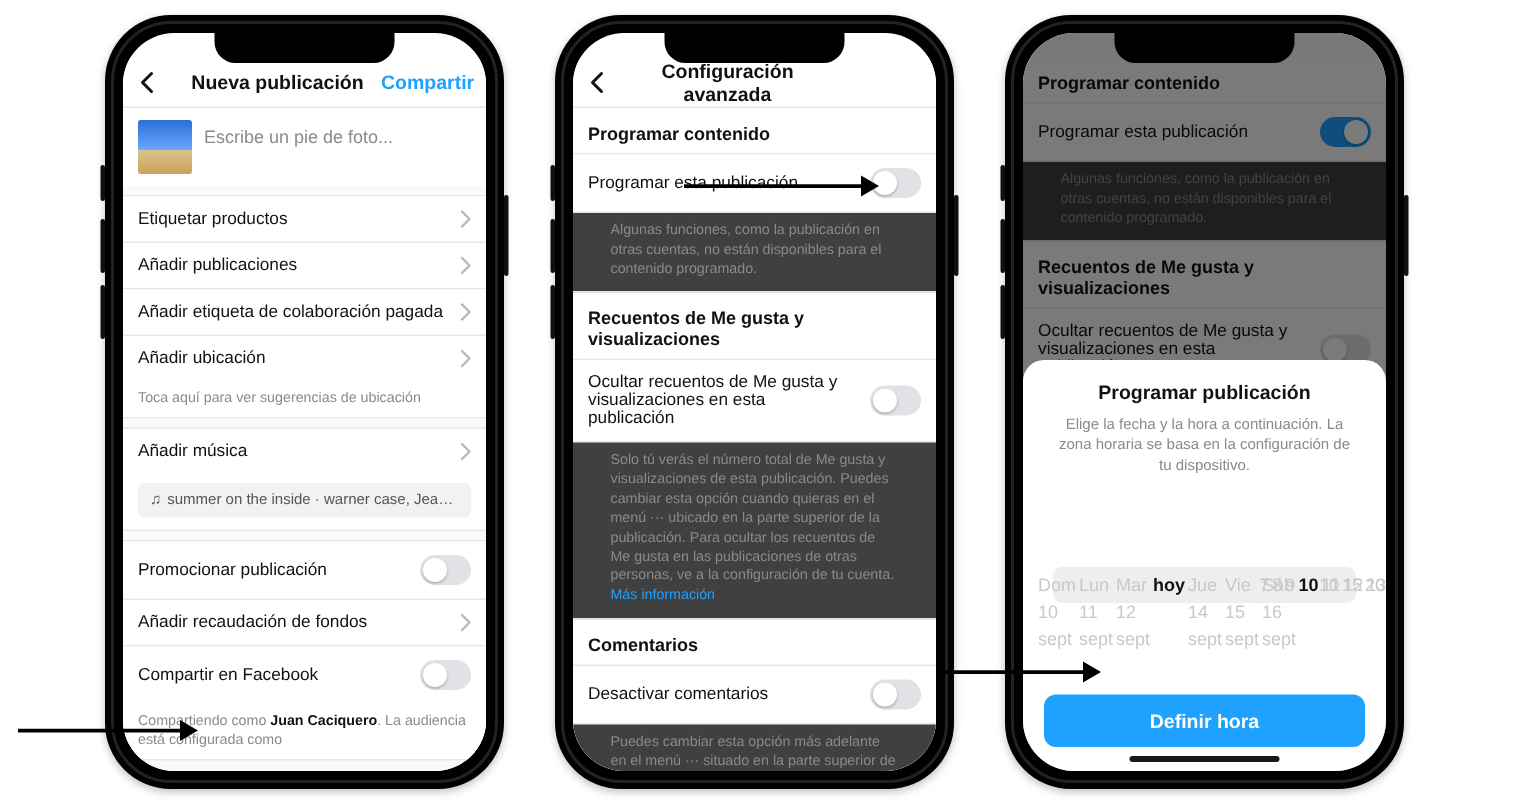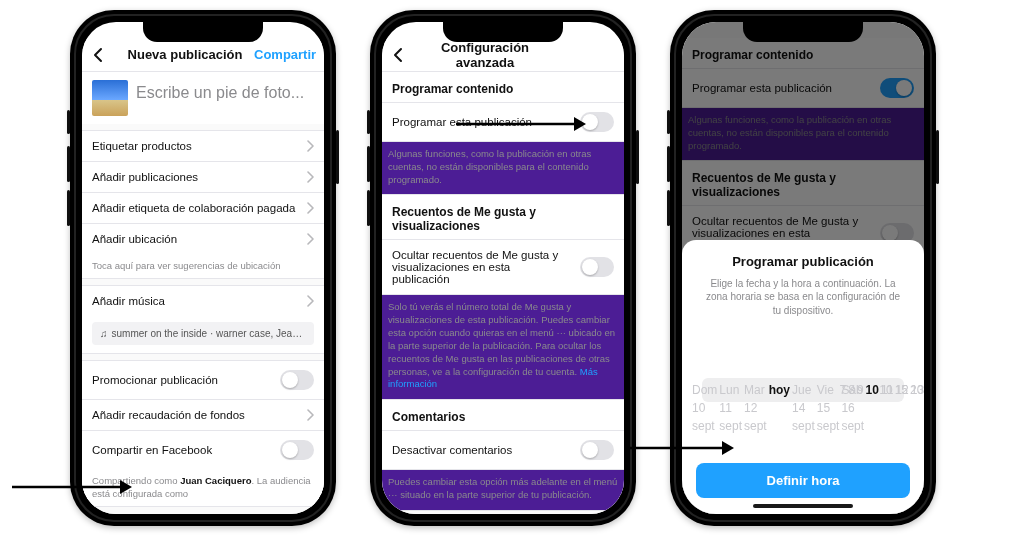--- a/index.html
+++ b/index.html
@@ -33,40 +33,40 @@
   .nav .back{width:24px}
   .nav .share{color:var(--link);font-weight:600;font-size:13px;width:60px;text-align:right}
   .nav .share.hidden{visibility:hidden}
   .chev{display:inline-block}
   .chev svg{display:block}
 
   .content{height:calc(100% - 50px);overflow:hidden;background:var(--bg)}
   
   .caption-row{display:flex;gap:8px;padding:8px 10px;background:#fff}
   .thumb{width:36px;height:36px;background:linear-gradient(180deg,#2a6fd6 0%,#6aa7ff 55%,#d9c58a 55%,#caa25a 100%);border-radius:2px;flex:0 0 auto}
-  .caption-input{flex:1;color:var(--muted);font-size:16px;padding-top:4px}
+  .caption-input{flex:1;color:var(--muted);font-size:12px;padding-top:4px}
   .list{background:#fff;border-top:1px solid var(--sep)}
   .row{display:flex;align-items:center;justify-content:space-between;padding:9px 10px;border-bottom:1px solid var(--sep);background:#fff;font-size:11.5px}
   .row .label{flex:1}
   .row .chev-right svg{display:block}
   .row .toggle{flex:0 0 auto}
   .subtext{color:var(--muted);font-size:9.5px;padding:6px 10px;line-height:1.3;background:#fff;border-bottom:1px solid var(--sep)}
   .group-sep{height:6px;background:var(--bg)}
   .music-chip{margin:6px 10px 8px;padding:6px 8px;background:#f2f2f4;border-radius:4px;font-size:10px;color:#555;white-space:nowrap;overflow:hidden;text-overflow:ellipsis}
   .music-chip .note{margin-right:4px}
 
   
   .switch{width:34px;height:20px;border-radius:10px;background:#e2e2e6;position:relative}
   .switch::after{content:"";position:absolute;top:2px;left:2px;width:16px;height:16px;border-radius:50%;background:#fff;box-shadow:0 1px 2px rgba(0,0,0,.25)}
   .switch.on{background:var(--accent)}
   .switch.on::after{left:16px}
 
   
   .section-title{font-weight:600;font-size:12px;padding:10px 10px 6px;background:#fff;border-bottom:1px solid var(--sep)}
-  .desc{color:var(--muted);font-size:9.5px;line-height:1.35;padding:6px 6px 8px;background:#4c1d95;border-bottom:1px solid var(--sep)}
+  .desc{color:var(--muted);font-size:9.5px;line-height:1.35;padding:6px 25px 8px;background:#404040;border-bottom:1px solid var(--sep)}
   .link{color:var(--link)}
 
   
   .dim{position:absolute;inset:0;background:rgba(0,0,0,.4);z-index:2}
   .sheet{position:absolute;left:0;right:0;bottom:0;background:#fff;border-radius:14px 14px 0 0;z-index:3;padding:14px 10px 4px}
   .sheet-title{font-weight:700;text-align:center;font-size:13px;margin-bottom:8px}
   .sheet-desc{font-size:10px;color:var(--muted);text-align:center;padding:0 10px 8px;line-height:1.35}
   .picker{position:relative;height:130px;display:flex;justify-content:center;align-items:center;gap:12px;font-variant-numeric:tabular-nums}
   .picker .col{display:flex;align-items:flex-end;gap:2px}
   .picker .col.left{align-items:flex-end;min-width:90px}

